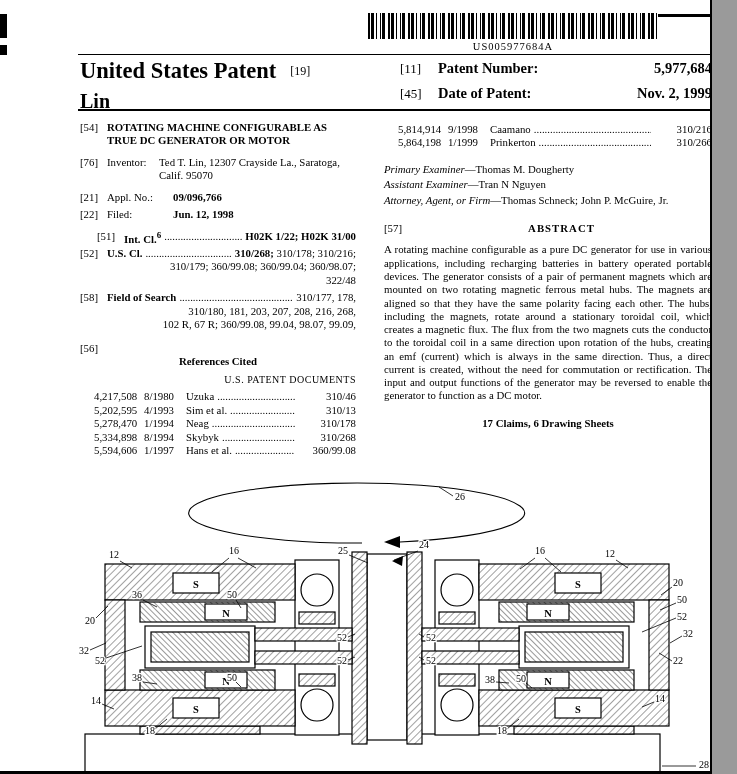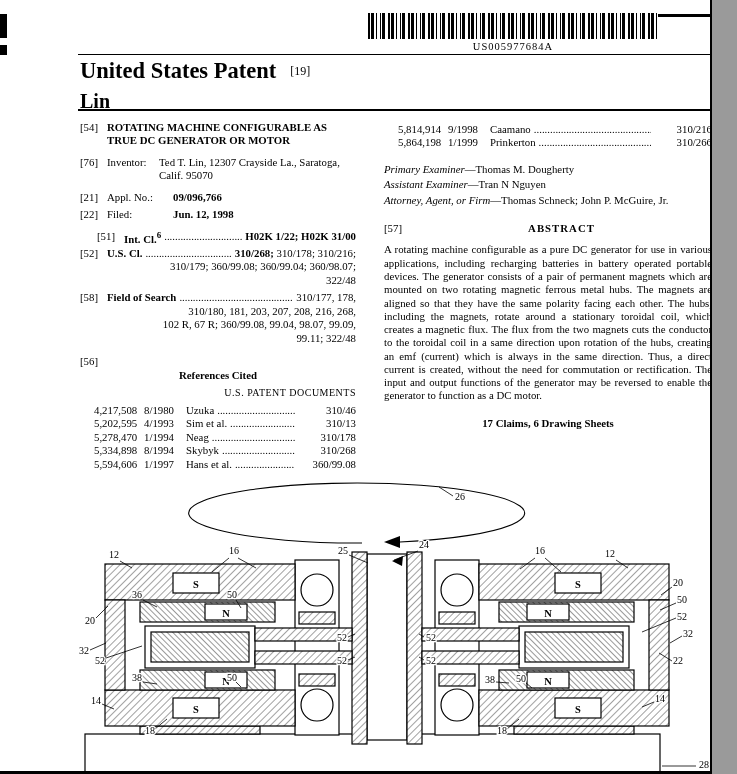--- a/index.html
+++ b/index.html
@@ -65,20 +65,32 @@
 
   <div class="barcode"></div>
   <div class="barcode-label">US005977684A</div>
 
   <div class="rule-top"></div>
   <div class="rule-mid"></div>
 
   <div class="h-title"><span>United States Patent</span><span class="b19">[19]</span></div>
   <div class="h-surname">Lin</div>
 
+  <div class="h-right">
+    <div class="h-row">
+      <span class="hr-ref">[11]</span>
+      <span class="hr-label">Patent Number:</span>
+      <span class="hr-val">5,977,684</span>
+    </div>
+    <div class="h-row">
+      <span class="hr-ref">[45]</span>
+      <span class="hr-label">Date of Patent:</span>
+      <span class="hr-val">Nov. 2, 1999</span>
+    </div>
+  </div>
 
   <div class="col-left">
 
     <div class="entry mb8">
       <span class="ref">[54]</span>
       <span class="body b">ROTATING MACHINE CONFIGURABLE AS TRUE DC GENERATOR OR MOTOR</span>
     </div>
 
     <div class="entry mb8">
       <span class="ref">[76]</span>
@@ -131,21 +143,20 @@
     <div class="entry mb8">
       <span class="ref">[58]</span>
       <span class="body">
         <span class="leader-row">
           <span class="b">Field of Search</span>
           <span class="dots">................................................................................</span>
           <span>310/177, 178,</span>
         </span>
         <span class="cont" style="display:block">310/180, 181, 203, 207, 208, 216, 268,</span>
         <span class="cont" style="display:block">102 R, 67 R; 360/99.08, 99.04, 98.07, 99.09,</span>
-        <span class="cont" style="display:block">99.11; 322/48</span>
       </span>
     </div>
 
     <div class="refhead">
       <span class="ref">[56]</span>
       <span class="refhead-title">References Cited</span>
     </div>
     <div class="subhead">U.S. PATENT DOCUMENTS</div>
 
     <div>

